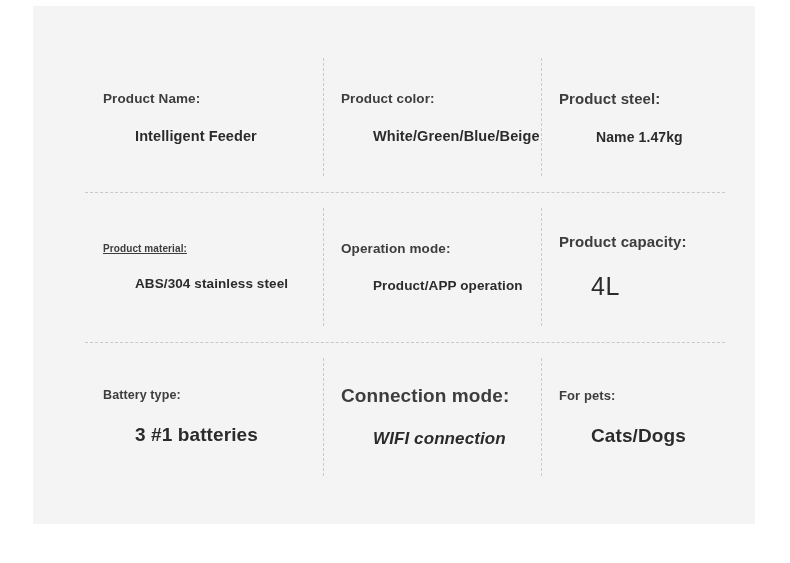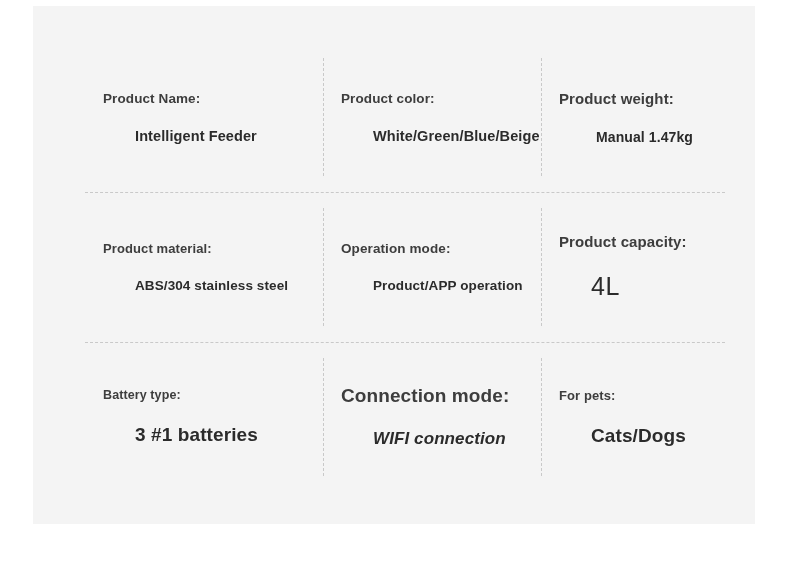--- a/index.html
+++ b/index.html
@@ -78,21 +78,21 @@
     font-size: 14.5px;
     font-weight: bold;
     color: #2b2b2b;
     letter-spacing: 0.1px;
     white-space: nowrap;
     margin-left: 32px;
   }
   
   .r1 .c3 .spec-label { font-size: 15px; }
   .r1 .c3 .spec-value { font-size: 14px; font-weight: bold; padding-left: 5px; }
-  .r2 .c1 .spec-label { font-size: 13px; }
+  .r2 .c1 .spec-label { font-size: 10px; text-decoration: underline; }
   .r2 .c1 .spec-value { font-size: 13.5px; }
   .r2 .c2 .spec-value { font-size: 13.5px; }
   .r2 .c3 .spec-label { font-size: 15px; }
   .r2 .c3 .spec-value { font-size: 25px; font-weight: normal; letter-spacing: 0.5px; }
   .r3 .c1 .spec-label { font-size: 12.5px; }
   .r3 .c1 .spec-value { font-size: 19px; }
   .r3 .c2 .spec-label { font-size: 19px; }
   .r3 .c2 .spec-value { font-size: 17px; font-style: italic; }
   .r3 .c3 .spec-label { font-size: 13px; }
   .r3 .c3 .spec-value { font-size: 19px; }
@@ -106,22 +106,22 @@
     <div class="spec-row r1">
       <div class="spec-cell c1">
         <div class="spec-label">Product Name:</div>
         <div class="spec-value">Intelligent Feeder</div>
       </div>
       <div class="spec-cell c2">
         <div class="spec-label">Product color:</div>
         <div class="spec-value">White/Green/Blue/Beige</div>
       </div>
       <div class="spec-cell c3">
-        <div class="spec-label">Product weight:</div>
-        <div class="spec-value">Manual 1.47kg</div>
+        <div class="spec-label">Product steel:</div>
+        <div class="spec-value">Name 1.47kg</div>
       </div>
     </div>
 
     <div class="spec-row r2">
       <div class="spec-cell c1">
         <div class="spec-label">Product material:</div>
         <div class="spec-value">ABS/304 stainless steel</div>
       </div>
       <div class="spec-cell c2">
         <div class="spec-label">Operation mode:</div>

